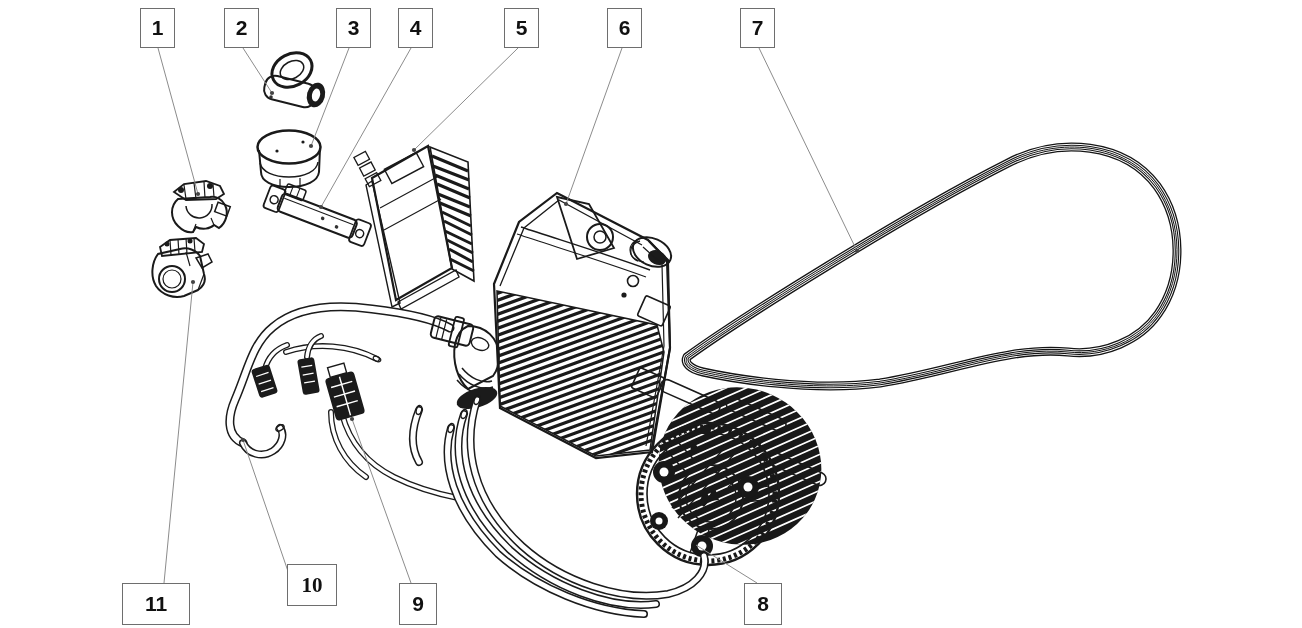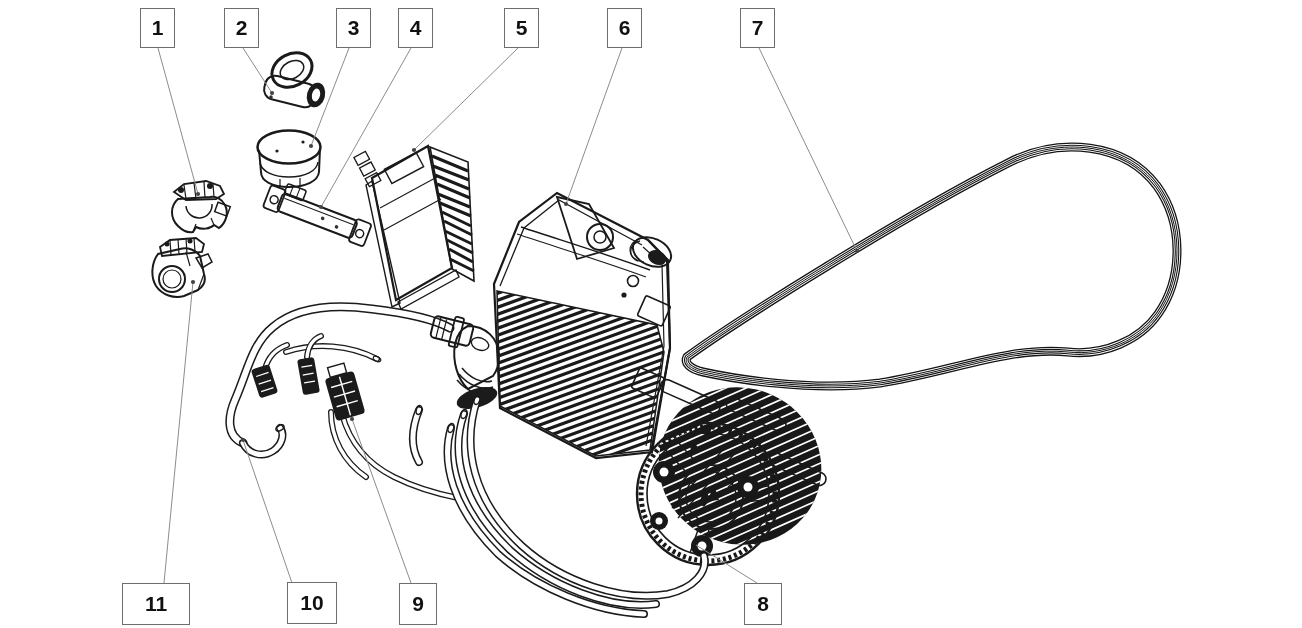--- a/index.html
+++ b/index.html
@@ -317,15 +317,15 @@
 
   <div class="co" style="left:140px;top:8px;width:35px;height:40px;">1</div>
   <div class="co" style="left:224px;top:8px;width:35px;height:40px;">2</div>
   <div class="co" style="left:336px;top:8px;width:35px;height:40px;">3</div>
   <div class="co" style="left:398px;top:8px;width:35px;height:40px;">4</div>
   <div class="co" style="left:504px;top:8px;width:35px;height:40px;">5</div>
   <div class="co" style="left:607px;top:8px;width:35px;height:40px;">6</div>
   <div class="co" style="left:740px;top:8px;width:35px;height:40px;">7</div>
   <div class="co" style="left:744px;top:583px;width:38px;height:42px;">8</div>
   <div class="co" style="left:399px;top:583px;width:38px;height:42px;">9</div>
-  <div class="co" style="left:287px;top:582px;width:50px;height:42px;">10</div>
+  <div class="co" style="left:287px;top:564px;width:50px;height:42px;font-family:Liberation Serif, serif;">10</div>
   <div class="co" style="left:122px;top:583px;width:68px;height:42px;">11</div>
 </div>
 
 </body></html>

